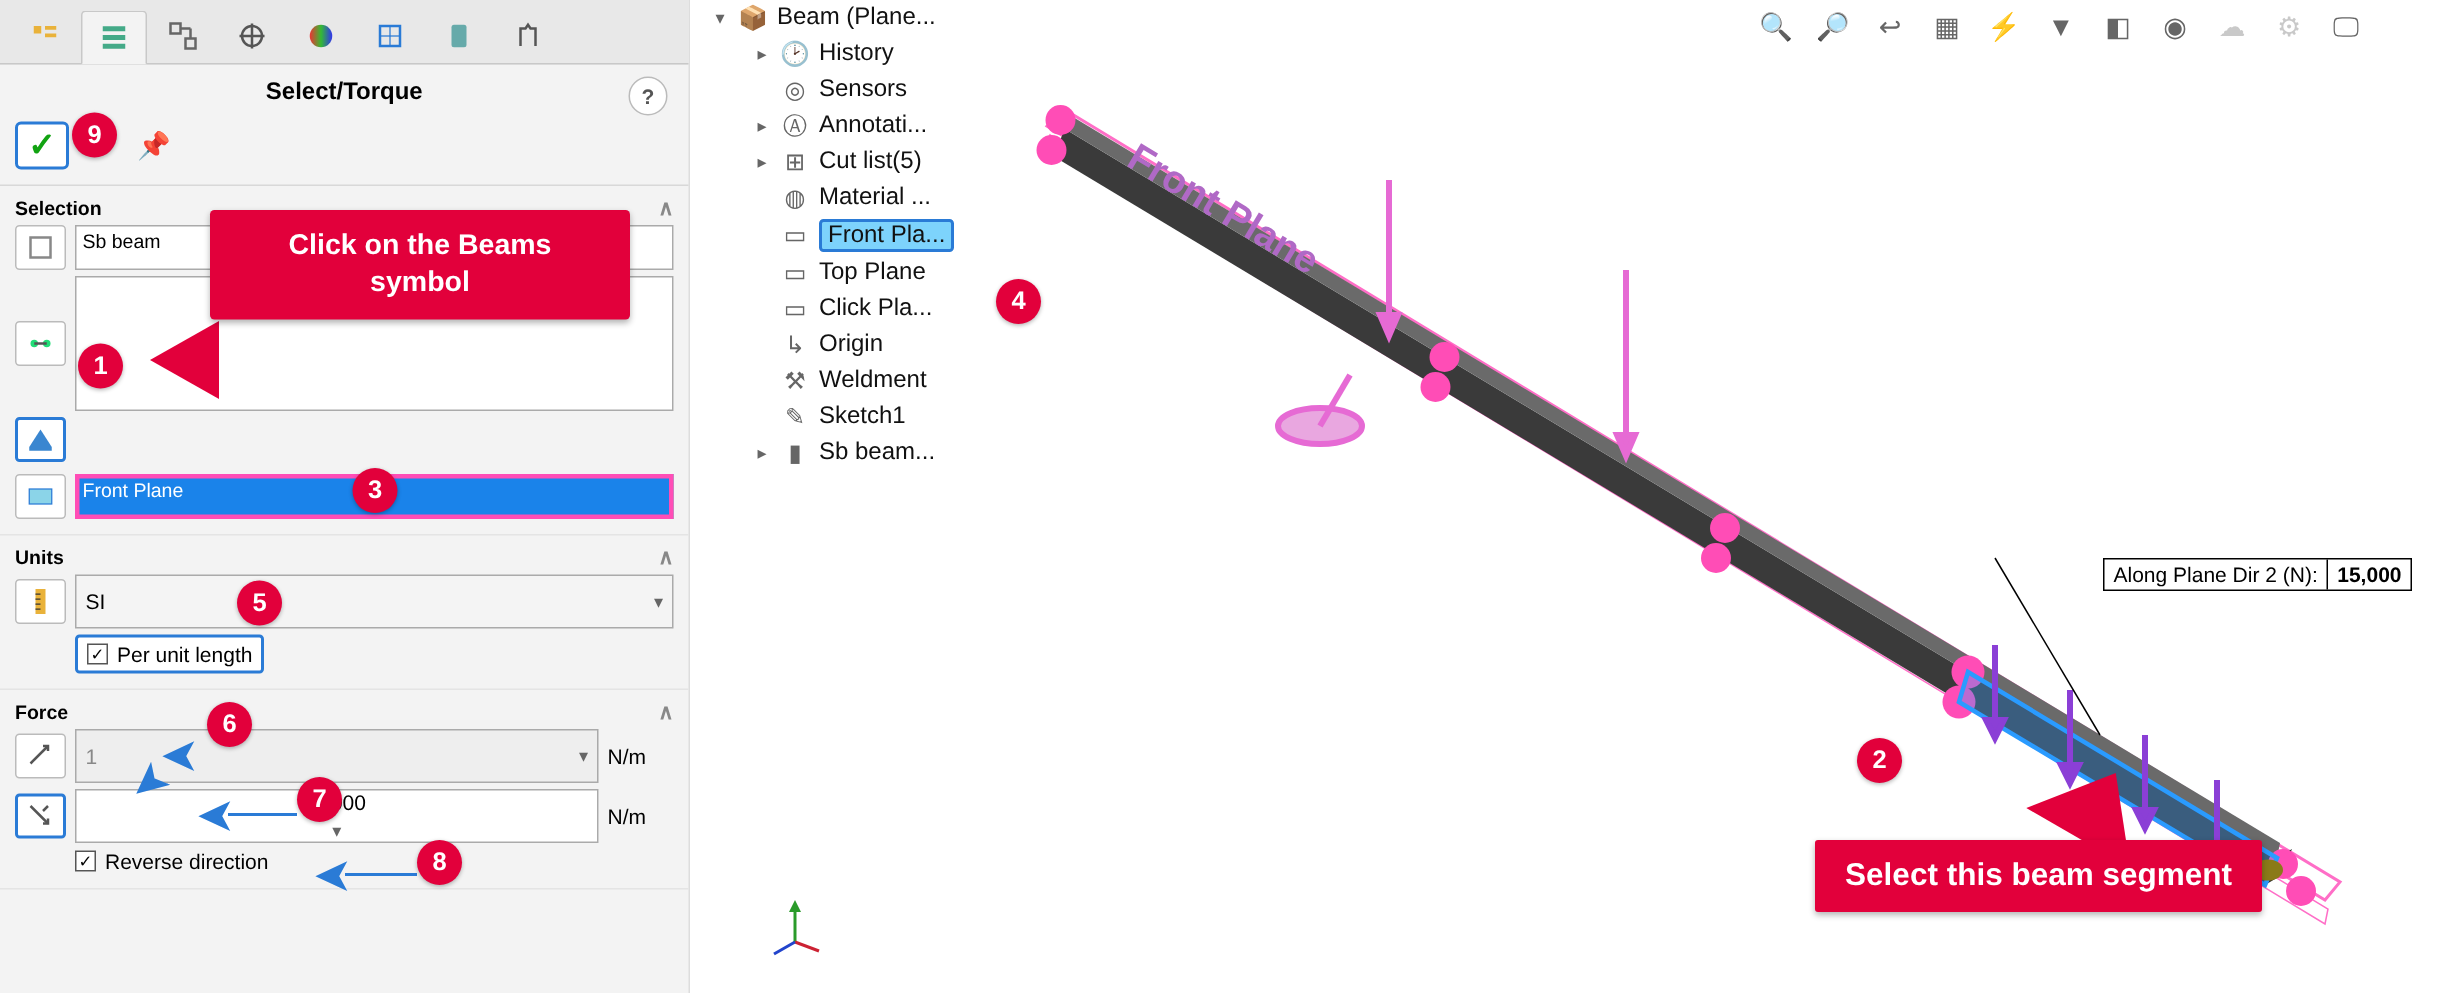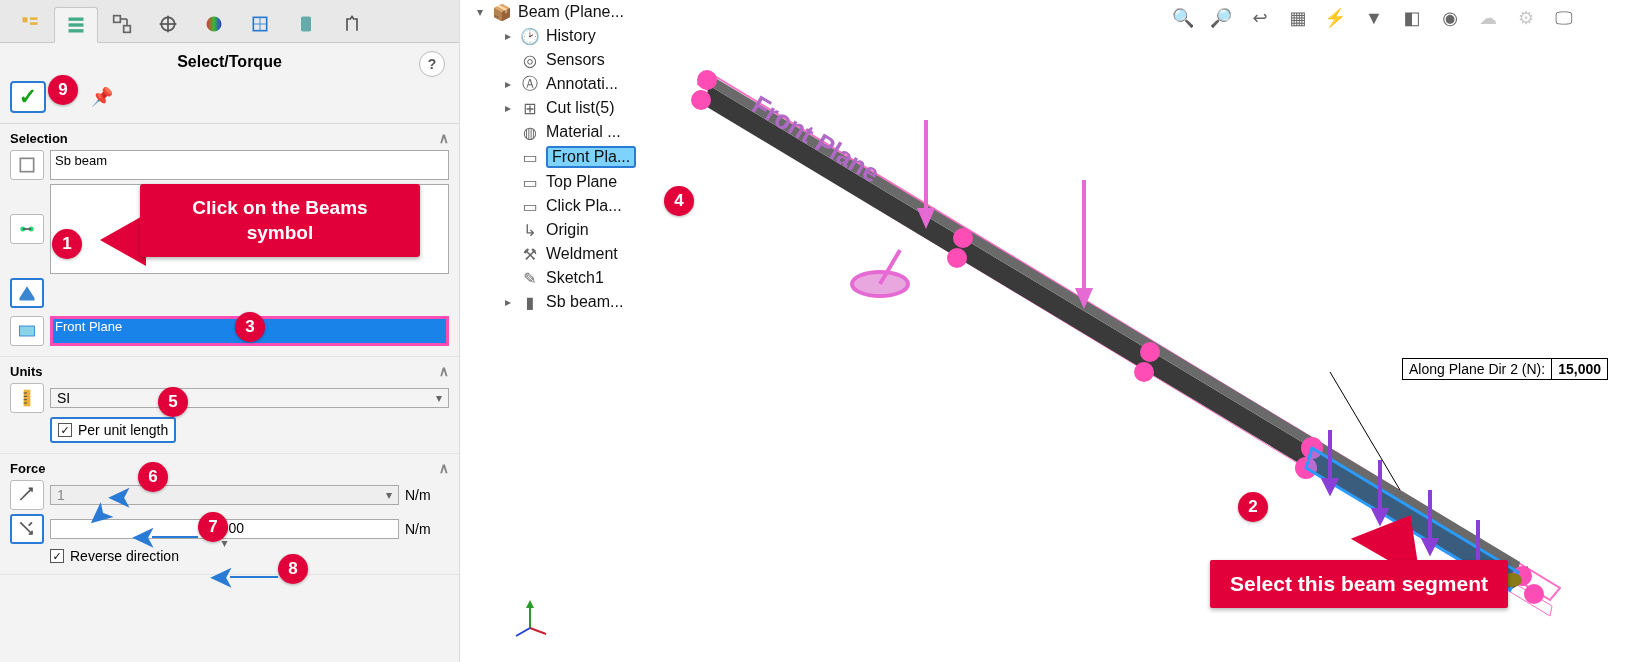--- a/index.html
+++ b/index.html
@@ -20,41 +20,41 @@
   .section-head { font-weight: bold; font-size: 13px; margin-bottom: 4px; display:flex; justify-content:space-between; align-items:flex-end;}
   .chev { color:#888; font-size:14px; cursor:pointer;}
   .row { display: flex; align-items: center; gap: 6px; margin: 4px 0; position: relative; }
   .icon-slot { width: 34px; height: 30px; border: 1px solid #bbb; border-radius: 3px; background: #fff; display: flex; align-items: center; justify-content: center; cursor: pointer; }
   .icon-slot.sel { border: 2px solid #2a7bd6; }
   .list-box { flex: 1; min-height: 30px; border: 1px solid #aaa; background: #fff; padding: 2px 4px; font-size: 13px; }
   .list-box.small { height: 28px; }
   .list-box.big { height: 90px; }
   .list-box.magenta { outline: 3px solid #ff4db6; outline-offset: -3px; }
   .list-box.blue-sel { background: #1a83ea; color: #fff; }
-  .dropdown { flex:1; height: 20px; border: 1px solid #aaa; background:#f4f4f4; display:flex; align-items:center; padding:0 6px; justify-content:space-between; cursor:pointer; }
+  .dropdown { flex:1; height: 36px; border: 1px solid #aaa; background:#f4f4f4; display:flex; align-items:center; padding:0 6px; justify-content:space-between; cursor:pointer; }
   .dropdown .caret { color:#666; font-size:12px; }
   .checkbox-wrap { display:flex; align-items:center; gap:6px; border:2px solid #2a7bd6; border-radius:3px; padding:3px 6px; background:#fff; }
   .checkbox { width:14px; height:14px; border:1px solid #555; display:inline-flex; align-items:center; justify-content:center; font-size:11px; background:#fff;}
   .unit-text { font-size: 14px; width: 44px; }
   .num-badge { position:absolute; width:30px; height:30px; border-radius:50%; background:#e2003b; color:#fff; font-weight:bold; display:flex; align-items:center; justify-content:center; font-size:17px; z-index:50; box-shadow: 0 1px 3px rgba(0,0,0,0.3);}
-  .callout { position:absolute; background:#e2003b; color:#fff; font-weight:bold; font-size:19px; padding:12px 18px; border-radius:3px; z-index:40; text-align:center; line-height:1.3; box-shadow: 0 2px 4px rgba(0,0,0,0.3); margin-top: 44px;}
+  .callout { position:absolute; background:#e2003b; color:#fff; font-weight:bold; font-size:19px; padding:12px 18px; border-radius:3px; z-index:40; text-align:center; line-height:1.3; box-shadow: 0 2px 4px rgba(0,0,0,0.3);}
   .callout-tail { position:absolute; width:0; height:0; z-index:39; }
   .arrow-blue { color:#2a7bd6; font-size:28px; font-weight:bold; position:absolute; z-index:45; pointer-events:none; line-height:1;}
   .right-area { flex:1; position:relative; background:#fff; overflow:hidden; }
   .tree { position:absolute; left:14px; top:0; width:210px; font-size:16px; color:#111; }
   .tree-row { display:flex; align-items:center; gap:6px; padding:2px 0; cursor:pointer; white-space:nowrap; }
   .tree-indent1 { padding-left: 28px; }
   .tree-expander { width:12px; color:#666; font-size:12px; display:inline-flex; justify-content:center;}
   .tree-icon { width:20px; height:20px; display:inline-flex; align-items:center; justify-content:center; color:#666;}
   .tree-sel { border:2px solid #2a7bd6; border-radius:3px; padding:0 4px; background:#7dd3fc; }
   .view-toolbar { position:absolute; right:60px; top:4px; display:flex; gap:10px; align-items:center; }
   .view-toolbar .vbtn { width:28px; height:28px; display:flex; align-items:center; justify-content:center; color:#666; font-size:18px; cursor:pointer; }
   .view-toolbar .vbtn.dim { opacity:0.35; }
   .canvas { position:absolute; left:0; top:0; right:0; bottom:0; }
-  .force-ind { position:absolute; right:30px; top:358px; border:1px solid #000; background:#fff; display:flex; font-size:14px;}
+  .force-ind { position:absolute; right:30px; top:372px; border:1px solid #000; background:#fff; display:flex; font-size:14px;}
   .force-ind .lab { padding:2px 6px; border-right:1px solid #000;}
   .force-ind .val { padding:2px 6px;font-weight:bold;}
   .callout2 { position:absolute; right:130px; bottom:54px; background:#e2003b; color:#fff; font-weight:bold; font-size:21px; padding:12px 20px; border-radius:2px; box-shadow:0 2px 4px rgba(0,0,0,0.3);}
   svg.icon { width:20px; height:20px; }
   .origin-triad{position:absolute; left:50px; bottom:24px;}
 </style>
 </head>
 <body>
 
 <div class="root">

